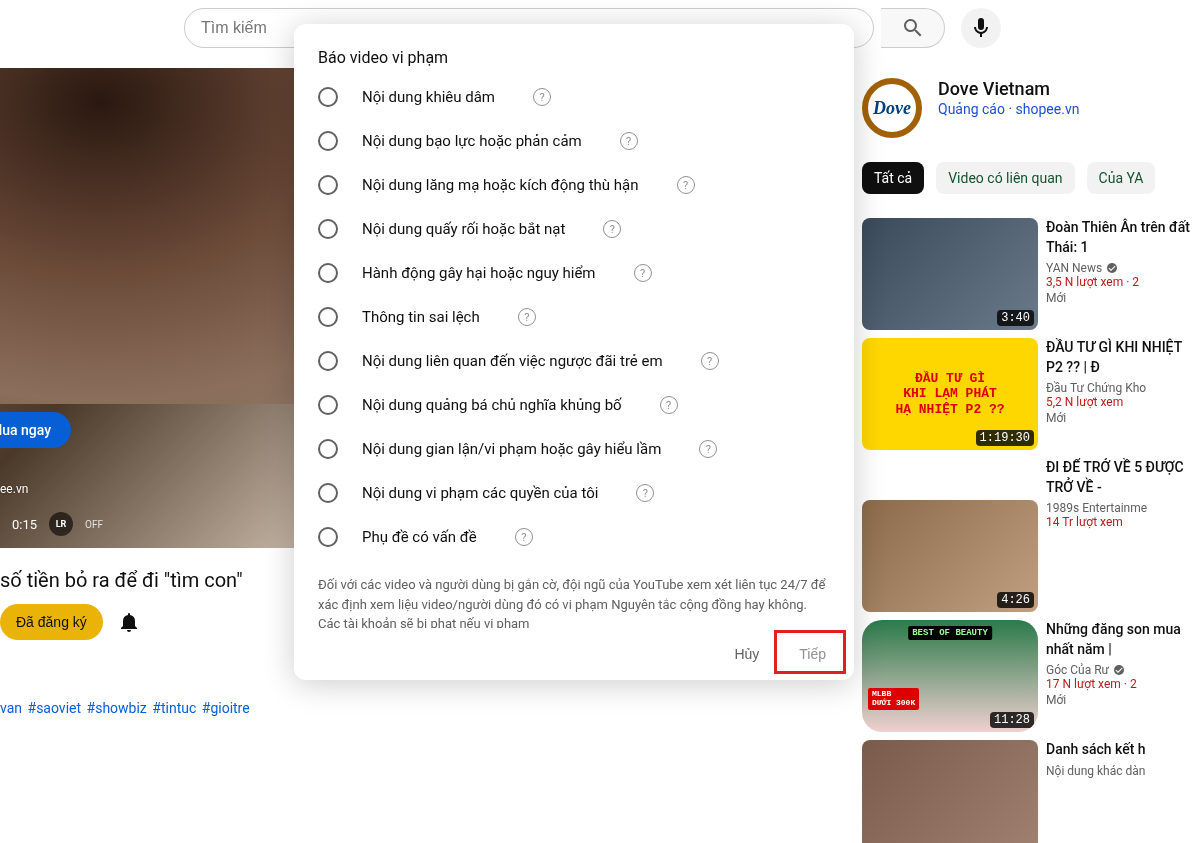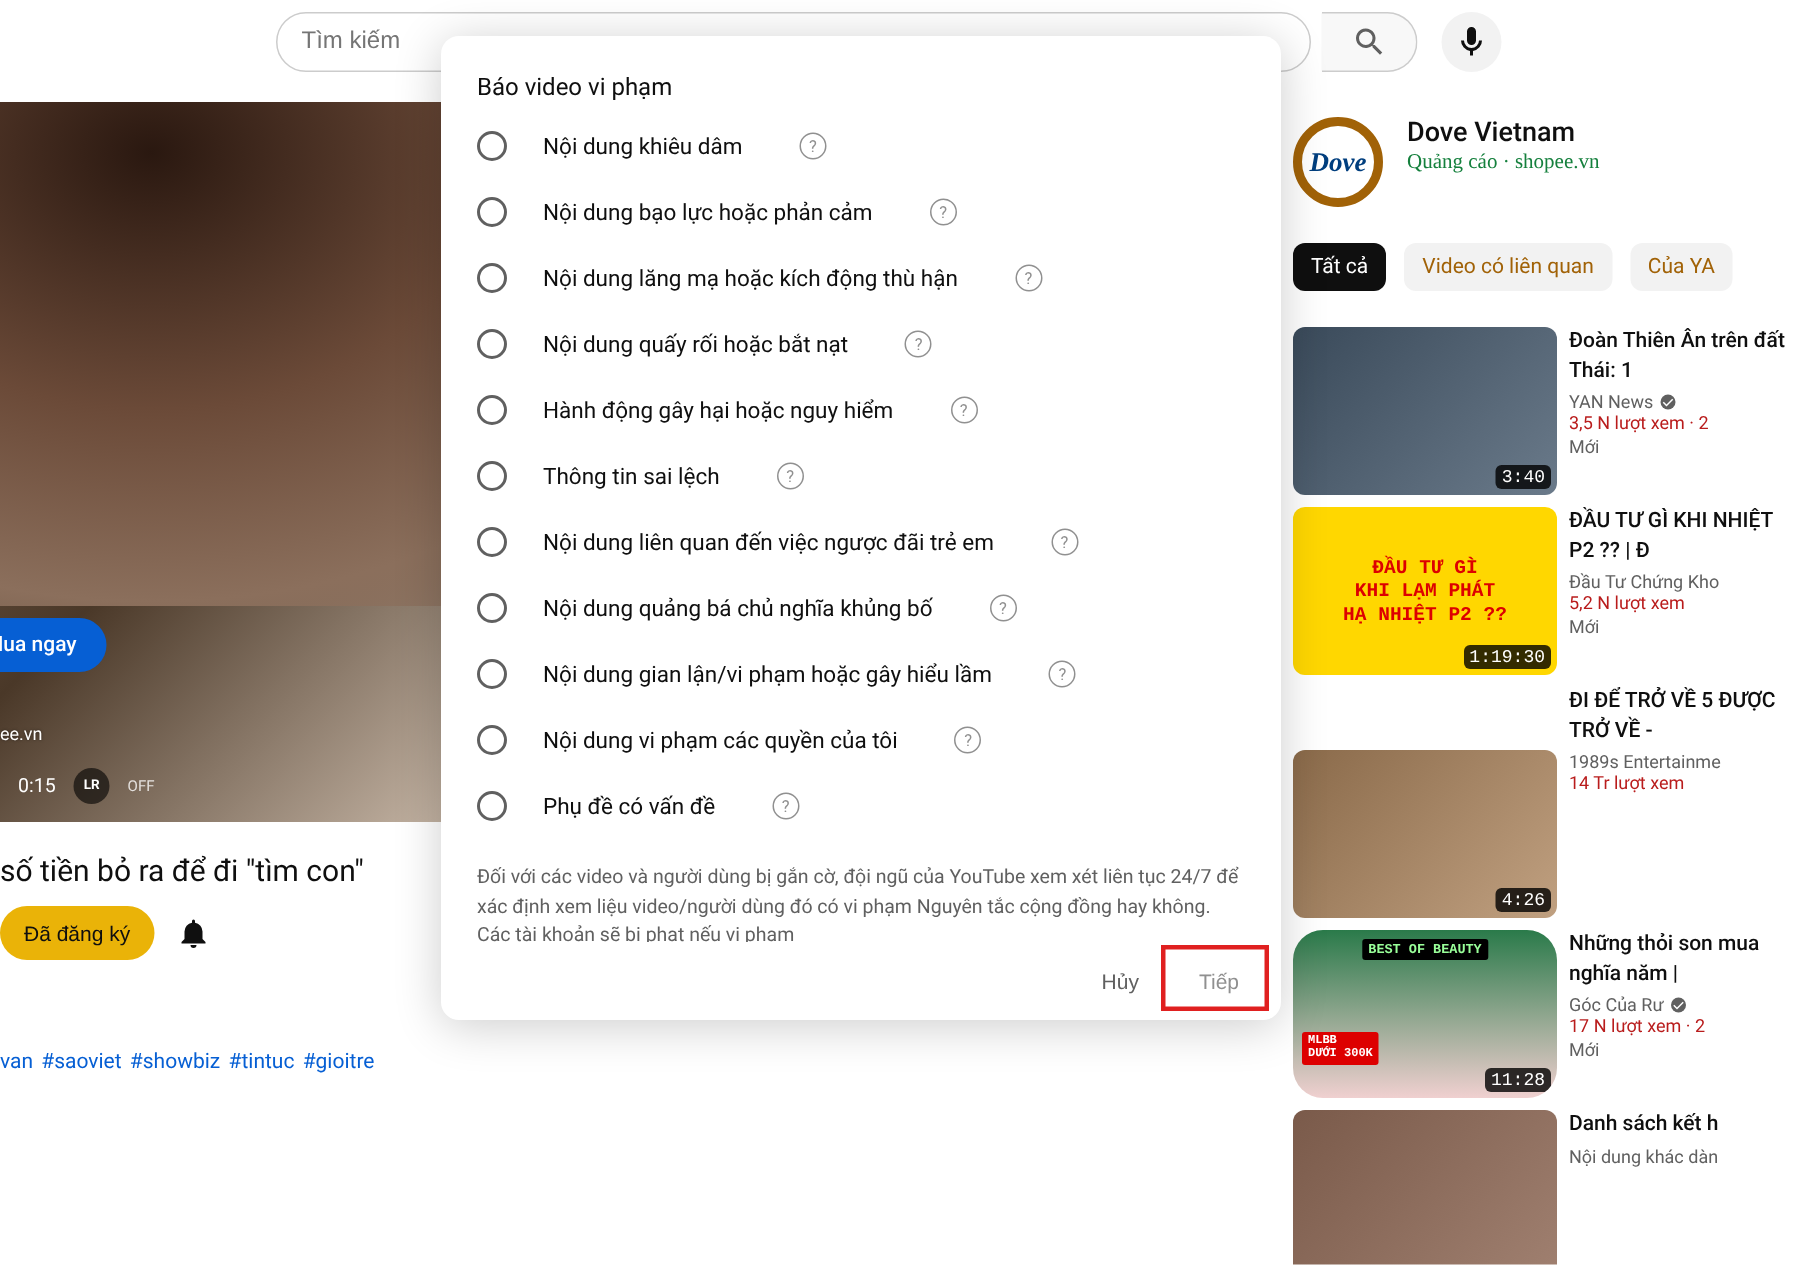--- a/index.html
+++ b/index.html
@@ -28,24 +28,24 @@
 .bell-btn { width: 36px; height: 36px; border-radius: 50%; display: flex; align-items: center; justify-content: center; cursor: pointer; }
 .hashtags { color: #065fd4; font-size: 14px; margin-top: 60px; }
 .hashtags span { margin-right: 2px; cursor: pointer; }
 
 
 .right-sidebar { position: absolute; top: 70px; right: 0; width: 340px; }
 .ad-card { display: flex; align-items: flex-start; gap: 16px; padding: 8px 0; margin-bottom: 16px; }
 .ad-logo { width: 60px; height: 60px; border-radius: 50%; background: #fff; display: flex; align-items: center; justify-content: center; border: 6px solid #a16207; }
 .ad-logo-text { font-family: serif; font-style: italic; color: #003e7e; font-size: 18px; font-weight: bold; }
 .ad-info .ad-title { font-size: 18px; font-weight: 500; color: #0f0f0f; }
-.ad-info .ad-meta { font-size: 14px; color: #15803d; margin-top: 2px; font-family: Liberation Serif, serif; }
+.ad-info .ad-meta { font-size: 14px; color: #1d4ed8; margin-top: 2px; }
 
 .chips { display: flex; gap: 12px; margin-bottom: 24px; overflow: hidden; }
-.chip { background: #f2f2f2; padding: 8px 12px; border-radius: 8px; font-size: 14px; color: #a16207; white-space: nowrap; cursor: pointer; }
+.chip { background: #f2f2f2; padding: 8px 12px; border-radius: 8px; font-size: 14px; color: #14532d; white-space: nowrap; cursor: pointer; }
 .chip.active { background: #0f0f0f; color: #fff; }
 
 .rec-item { display: flex; gap: 8px; margin-bottom: 8px; }
 .rec-thumb { width: 176px; height: 112px; border-radius: 8px; background: #888; position: relative; flex-shrink: 0; overflow: hidden; font-family: Liberation Mono, monospace; }
 .rec-thumb .dur { position: absolute; bottom: 4px; right: 4px; background: rgba(0,0,0,0.8); color: #fff; font-size: 12px; font-weight: 500; padding: 1px 4px; border-radius: 4px; }
 .rec-info { flex: 1; min-width: 0; overflow: hidden; }
 .rec-title { font-size: 14px; font-weight: 500; color: #0f0f0f; line-height: 1.4; max-height: 40px; overflow: hidden; }
 .rec-channel { font-size: 12px; color: #606060; margin-top: 4px; display: flex; align-items: center; gap: 4px; }
 .verified { width: 12px; height: 12px; }
 .rec-meta { font-size: 12px; color: #b91c1c; }
@@ -185,21 +185,21 @@
 
     </div>
       </div>
       <div class="rec-item">
     <div class="rec-thumb th4">
           <div class="th4-banner">BEST OF BEAUTY</div>
           <div class="th4-badge">MLBB<br>DƯỚI 300K</div>
           <span class="dur">11:28</span>
         </div>
     <div class="rec-info">
-      <div class="rec-title">Những thỏi son mua nghĩa năm |</div>
+      <div class="rec-title">Những đăng son mua nhất năm |</div>
       <div class="rec-channel">Góc Của Rư<svg class="verified" viewBox="0 0 24 24">
               <circle cx="12" cy="12" r="10" fill="#606060"></circle>
               <path fill="#fff" d="M10 15.17l-3.59-3.59L5 13l5 5 9-9-1.41-1.42z"></path>
             </svg></div>
       <div class="rec-meta">17 N lượt xem · 2</div>
       <div class="rec-new">Mới</div>
     </div>
       </div>
       <div class="rec-item">
     <div class="rec-thumb th5"></div>

